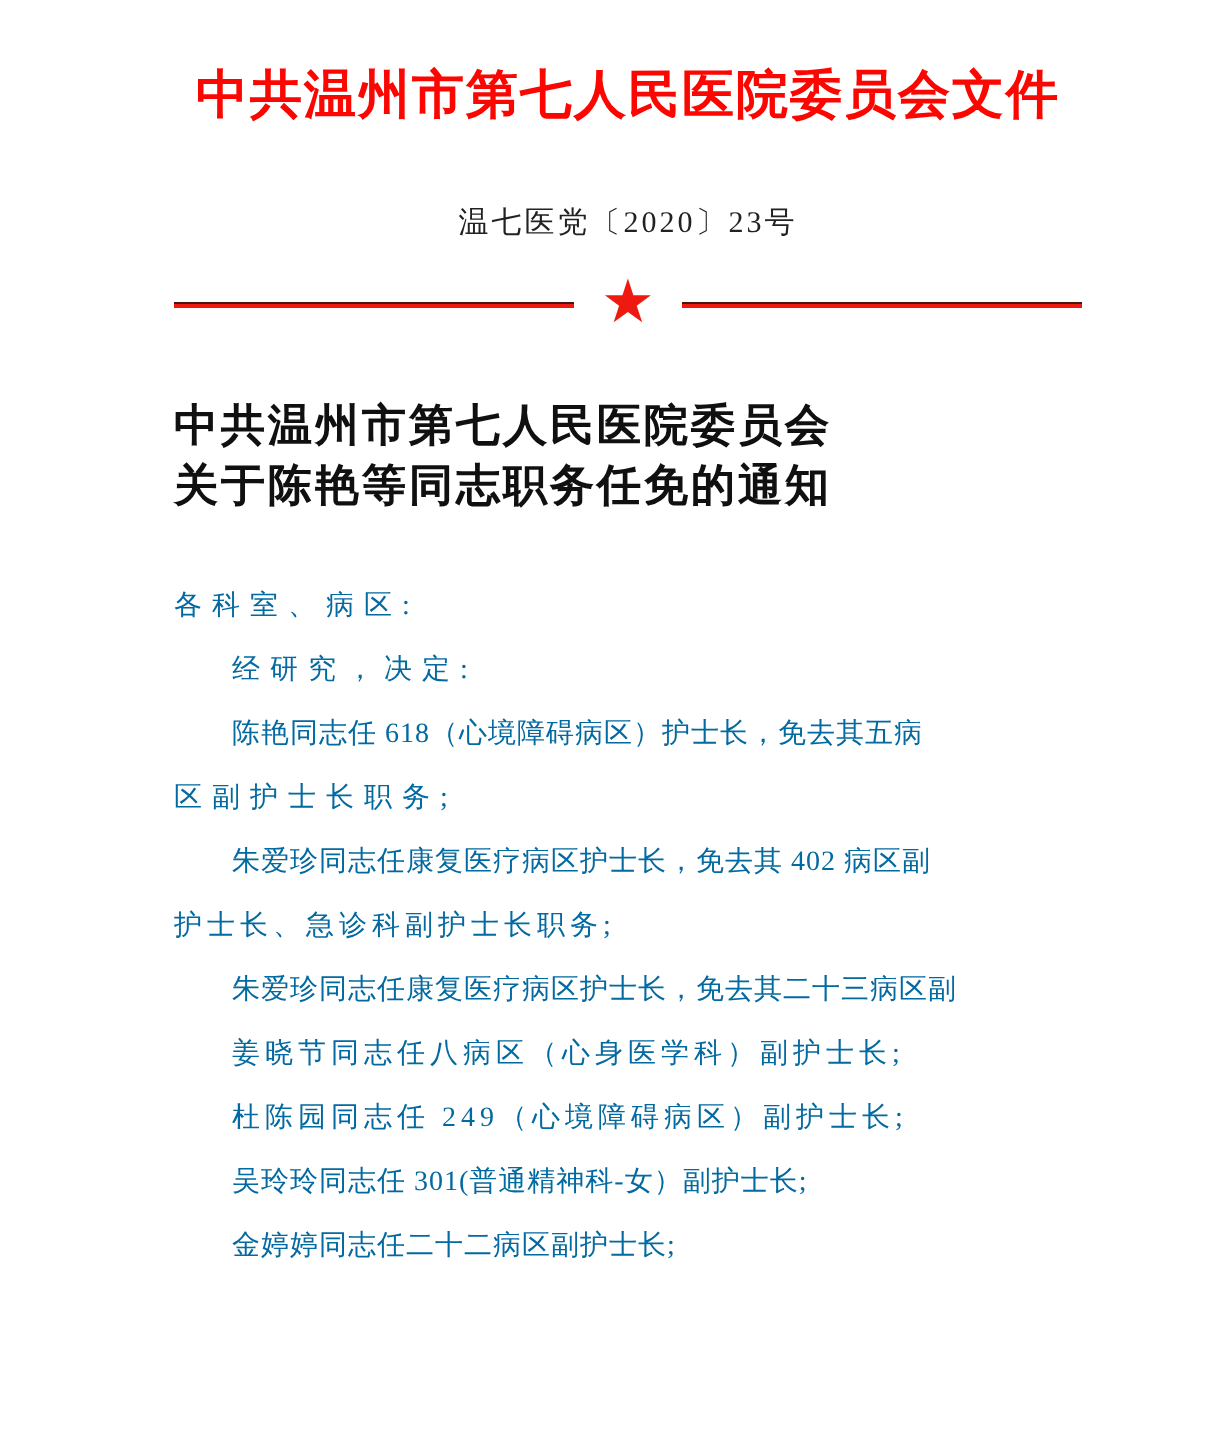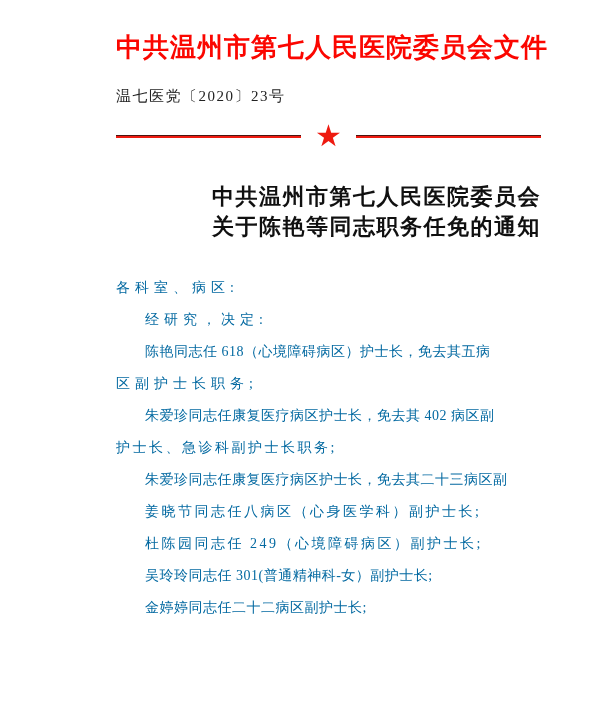--- a/index.html
+++ b/index.html
@@ -1,37 +1,38 @@
 <!DOCTYPE html>
 <html style="--header-red: #fb0600; --divider-red: #ee1a10; --divider-edge: #4d1410; --text-black: #1f1f1f;"><head>
 <meta charset="utf-8">
 <style>
   html, body { margin: 0; padding: 0; background: #ffffff; }
   .page {
     position: relative;
     width: 603px;
     height: 720px;
     box-sizing: border-box;
-    padding: 30px 62px 0 116px;
+    padding: 30px 62px 0 87px;
     background: #ffffff;
     font-family: "Liberation Serif", "DejaVu Serif", serif;
     color: var(--text-black, #1f1f1f);
     overflow: hidden;
   }
   .red-header {
     text-align: center;
     color: var(--header-red, #fb0600);
     font-weight: bold;
     font-size: 26px;
     line-height: 36px;
     letter-spacing: 1px;
     white-space: nowrap;
   }
   .doc-number {
-    margin-top: 20px;
+    margin-top: 36px;
+    text-align: center;
     font-size: 15px;
     line-height: 20px;
     letter-spacing: 1.5px;
     color: #222222;
   }
   .divider {
     margin-top: 13px;
     height: 34px;
     display: flex;
     align-items: center;
@@ -42,21 +43,21 @@
     background: linear-gradient(to bottom, var(--divider-edge, #4d1410) 0 1px, var(--divider-red, #ee1a10) 1px 100%);
   }
   .star {
     color: var(--divider-red, #ee1a10);
     font-size: 30px;
     line-height: 1;
     margin: 0 14px;
   }
   .doc-title {
     margin-top: 29px;
-    text-align: right;
+    text-align: left;
     font-weight: bold;
     font-size: 22px;
     line-height: 30px;
     letter-spacing: 1.5px;
     color: #101010;
   }
   .body-text {
     margin-top: 30px;
     font-size: 14px;
     line-height: 32px;

